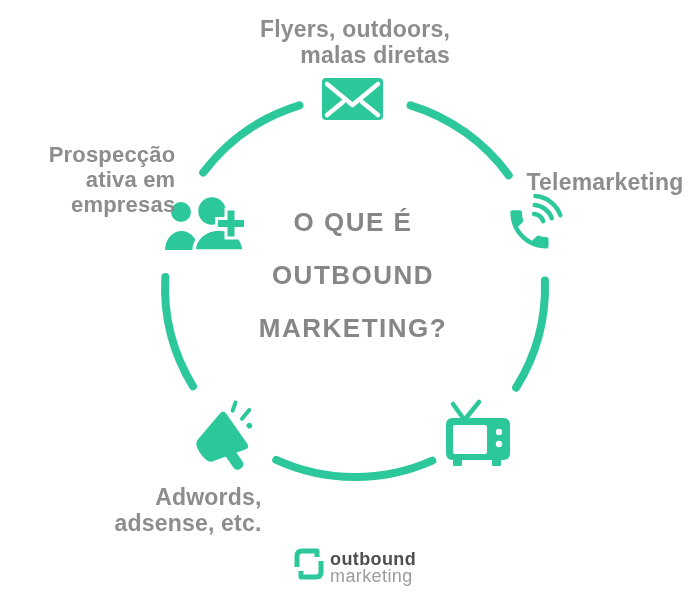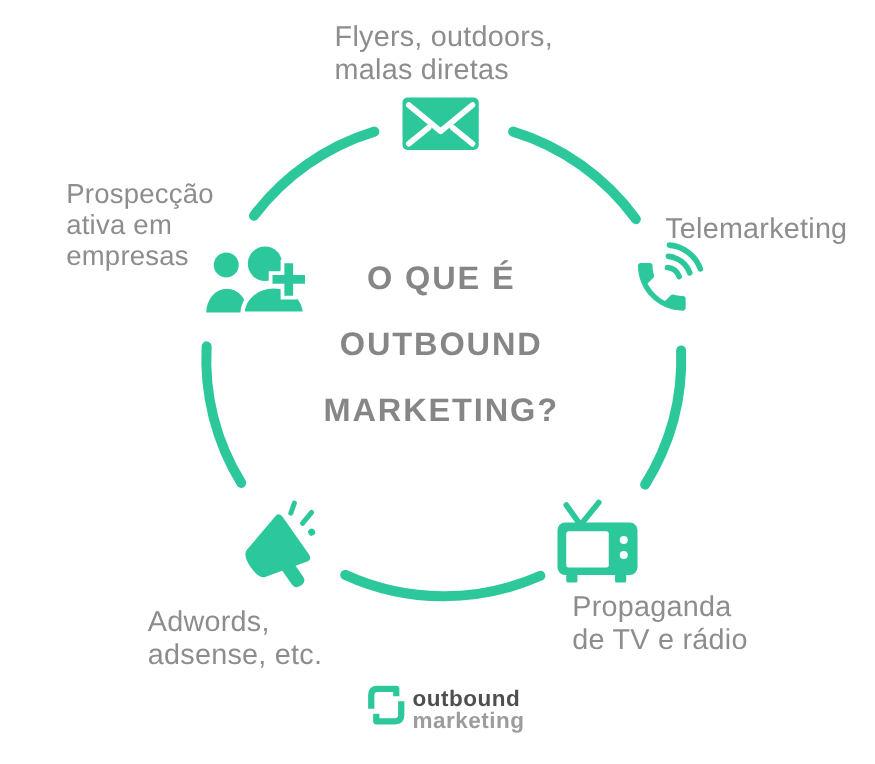--- a/index.html
+++ b/index.html
@@ -5,36 +5,36 @@
   :root{
     --green:#2cc89b; --label-gray:#8d8d8d; --title-gray:#868686;
     --logo-dark:#4f4f4f; --logo-light:#9c9c9c; --bg:#ffffff;
   }
   html,body{margin:0;padding:0;}
   body{font-family:"Liberation Sans", sans-serif; background:#fff;}
   .stage{position:relative;width:700px;height:611px;background:var(--bg);overflow:hidden;}
   .stage svg{position:absolute;left:0;top:0;}
   .label{
     position:absolute; transform:translateX(-50%);
-    color:var(--label-gray); text-align:left; white-space:pre-line;
-    font-size:23px; line-height:26px; font-weight:400; letter-spacing:.2px;
+    color:var(--label-gray); text-align:right; white-space:pre-line;
+    font-size:23px; line-height:26px; font-weight:700; letter-spacing:.2px;
   }
   .label.left{font-size:22px; line-height:25px;}
   .title{
     position:absolute; left:353px; top:196px; transform:translateX(-50%);
     color:var(--title-gray); font-size:26px; font-weight:700; letter-spacing:1.5px;
     line-height:53px; text-align:center; white-space:pre-line;
   }
   .logo-text1{
     position:absolute; left:330px; top:549px;
     color:var(--logo-dark); font-size:18px; font-weight:700; letter-spacing:.4px;
   }
   .logo-text2{
     position:absolute; left:330px; top:566px;
-    color:var(--logo-light); font-size:18px; font-weight:700; letter-spacing:.4px;
+    color:var(--logo-light); font-size:18px; font-weight:400; letter-spacing:.4px;
   }
   .arc{stroke:var(--green); stroke-width:8; fill:none; stroke-linecap:round;}
   .gfill{fill:var(--green);}
   .wline{stroke:#fff; stroke-width:4.5; fill:none; stroke-linecap:round; stroke-linejoin:round;}
   .gline{stroke:var(--green); stroke-width:4.5; fill:none; stroke-linecap:round;}
   .outlined{fill:var(--green); stroke:#fff; stroke-width:3.5;}
   .lmark{stroke:var(--green); stroke-width:5; fill:none; stroke-linejoin:round;}
 </style>
 </head>
 <body>
@@ -105,22 +105,20 @@
 
   <div class="label left" style="left:88px; top:142px;margin-left:24px;">Prospecção
 ativa em
 empresas</div>
 
   <div class="label" style="left:605px; top:169px;">Telemarketing</div>
 
   <div class="label" style="left:188px; top:472px;margin-top:12px;">Adwords,
 adsense, etc.</div>
 
-  <div class="label" style="left:528px; top:472px;">Propaganda
-de TV e rádio</div>
 
   <div class="title">O QUE É
 OUTBOUND
 MARKETING?</div>
 
   <div class="logo-text1">outbound</div>
   <div class="logo-text2">marketing</div>
 
 </div>
 

